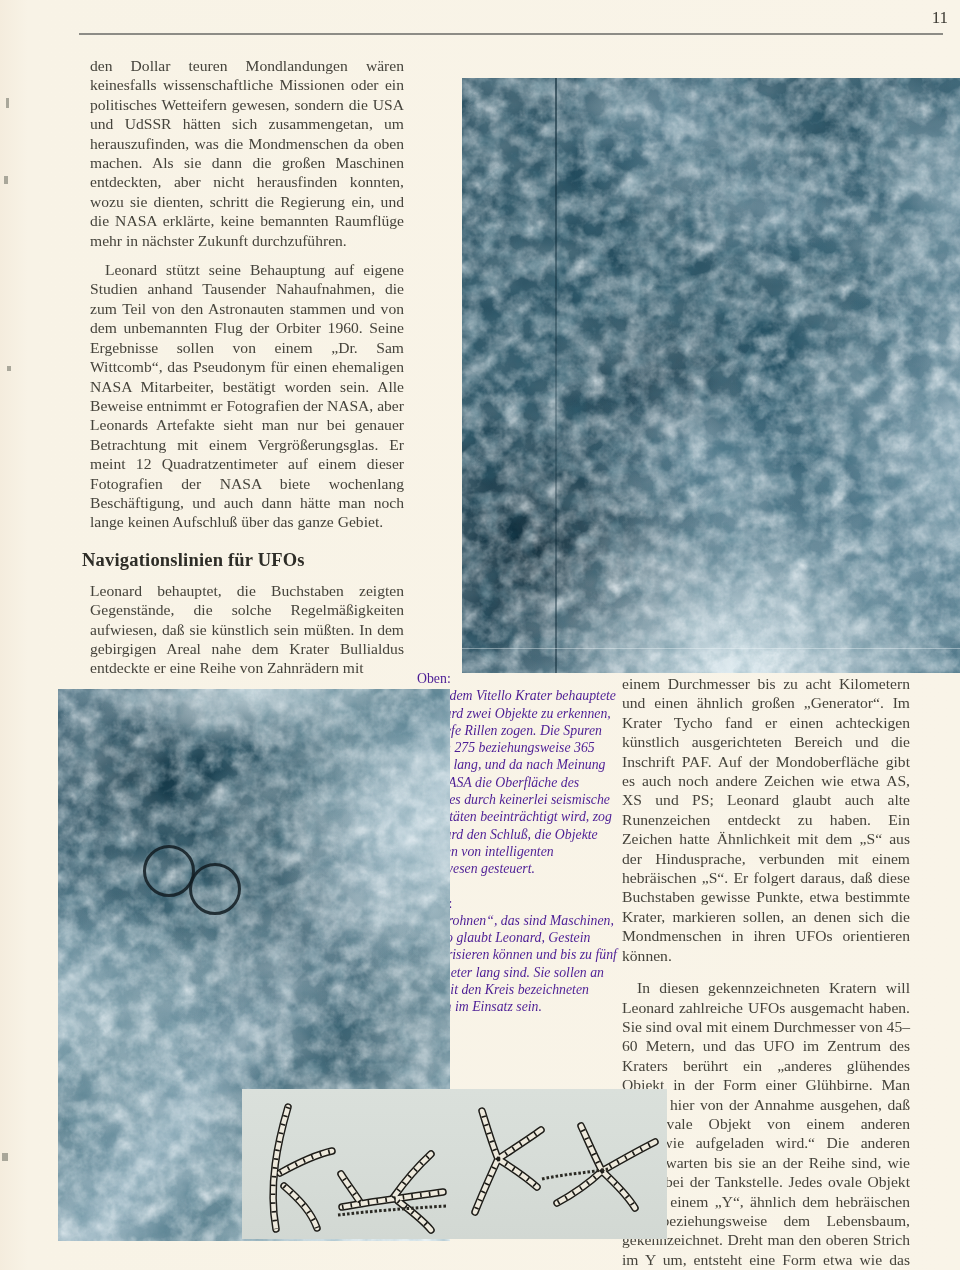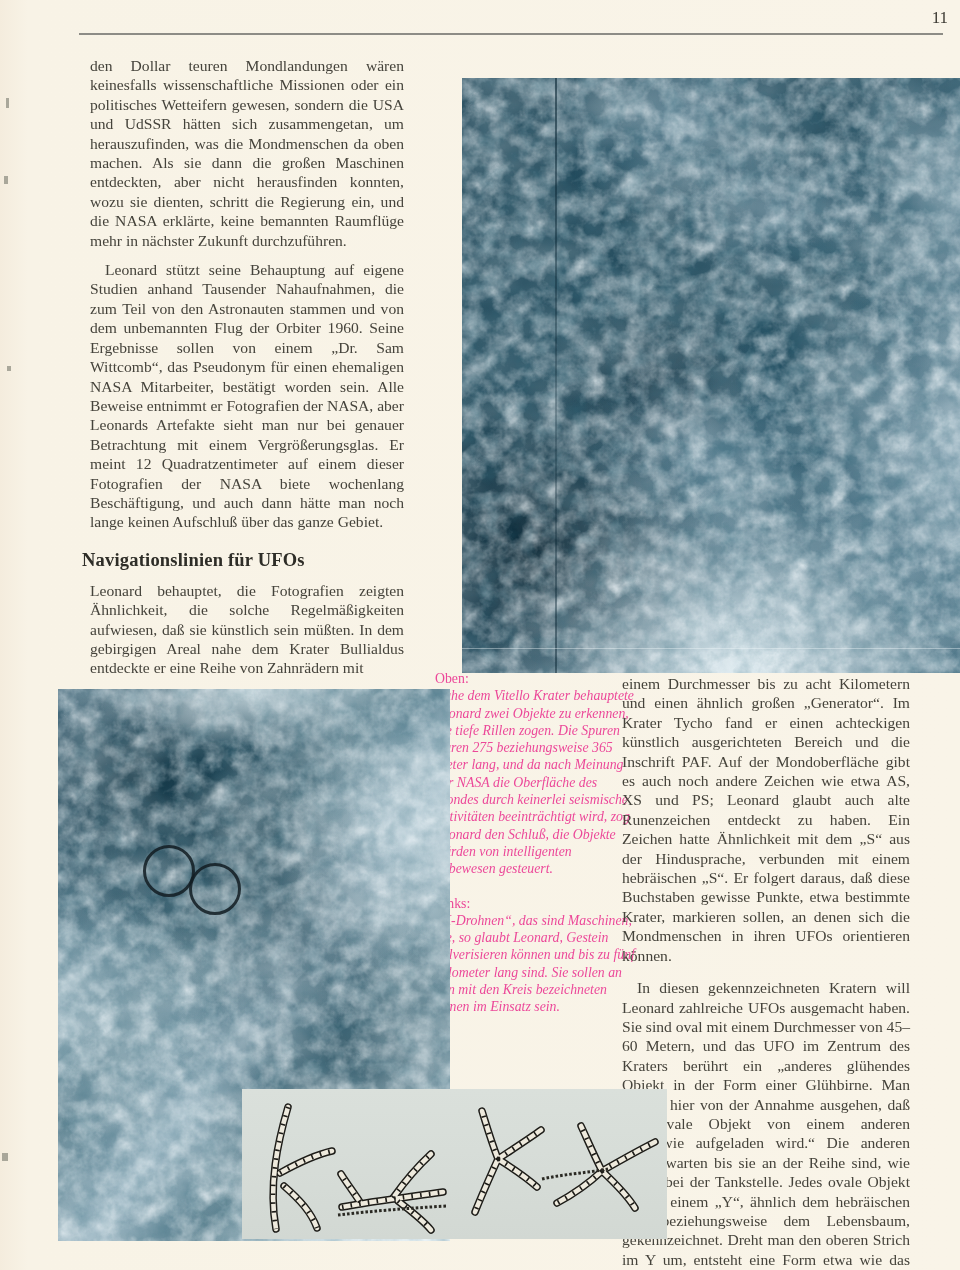--- a/index.html
+++ b/index.html
@@ -15,22 +15,22 @@
   .pagenum{position:absolute;top:8px;left:920px;width:28px;text-align:right;
     font-size:17px;color:#3c3a33;}
   .col{position:absolute;text-align:justify;font-size:15.6px;line-height:19.4px;color:#45433b;}
   .col p{margin:10px;text-align:justify;hyphens:auto;-webkit-hyphens:auto;}
   .col p.ind{text-indent:15px;}
   .col p.gap{margin-top:13px;}
   .leftcol{left:80px;top:46px;width:334px;}
   .rightcol{left:612px;top:664px;width:308px;}
   h2.head{margin:17px 0 7px 2px;font-size:18.5px;line-height:22px;font-weight:700;
     color:#2e2d27;text-align:left;letter-spacing:.2px;}
-  .caps{position:absolute;left:435px;top:670px;width:200px;font-size:13.8px;
-    line-height:17.3px;color:#ec4899;}
+  .caps{position:absolute;left:417px;top:670px;width:200px;font-size:13.8px;
+    line-height:17.3px;color:#4c1d95;}
   .caps p{margin:0;}
   .caps .cap{font-style:italic;}
   .caps .lbl{font-style:normal;}
   .caps .lbl2{margin-top:17px;}
   
   .photo{position:absolute;overflow:hidden;}
   .photo svg.noise{position:absolute;inset:0;width:100%;height:100%;display:block;}
   #photo-top{
     left:422px;top:62px;width:508px;height:595px;
     background:
@@ -97,21 +97,21 @@
 
 <div class="page">
 
   <div class="rule"></div>
   <div class="pagenum">11</div>
 
   <section class="col leftcol">
     <p>den Dollar teuren Mondlandungen wären keinesfalls wissenschaftliche Missionen oder ein politisches Wetteifern gewesen, sondern die USA und UdSSR hätten sich zusammengetan, um herauszufinden, was die Mondmenschen da oben machen. Als sie dann die großen Maschinen entdeckten, aber nicht herausfinden konnten, wozu sie dienten, schritt die Regierung ein, und die NASA erklärte, keine bemannten Raumflüge mehr in nächster Zukunft durchzuführen.</p>
     <p class="ind">Leonard stützt seine Behauptung auf eigene Studien anhand Tausender Nahaufnahmen, die zum Teil von den Astronauten stammen und von dem unbemannten Flug der Orbiter 1960. Seine Ergebnisse sollen von einem „Dr. Sam Wittcomb“, das Pseudonym für einen ehemaligen NASA Mitarbeiter, bestätigt worden sein. Alle Beweise entnimmt er Fotografien der NASA, aber Leonards Artefakte sieht man nur bei genauer Betrachtung mit einem Vergrößerungsglas. Er meint 12 Quadratzentimeter auf einem dieser Fotografien der NASA biete wochenlang Beschäftigung, und auch dann hätte man noch lange keinen Aufschluß über das ganze Gebiet.</p>
     <h2 class="head">Navigationslinien für UFOs</h2>
-    <p>Leonard behauptet, die Fotografien zeigten Ähnlichkeit, die solche Regelmäßigkeiten aufwiesen, daß sie künstlich sein müßten. In dem gebirgigen Areal nahe dem Krater Bullialdus entdeckte er eine Reihe von Zahnrädern mit</p>
+    <p>Leonard behauptet, die Buchstaben zeigten Gegenstände, die solche Regelmäßigkeiten aufwiesen, daß sie künstlich sein müßten. In dem gebirgigen Areal nahe dem Krater Bullialdus entdeckte er eine Reihe von Zahnrädern mit</p>
   </section>
 
   <figure class="photo" id="photo-top">
     <svg class="noise">
       <rect width="100%" height="100%" filter="url(#nSoft)" opacity="0.42"></rect>
       <rect width="100%" height="100%" filter="url(#nLight)" opacity="0.75"></rect>
       <rect width="100%" height="100%" filter="url(#nDark)" opacity="0.45"></rect>
     </svg>
     <div class="seam-v"></div>
     <div class="seam-h"></div>

